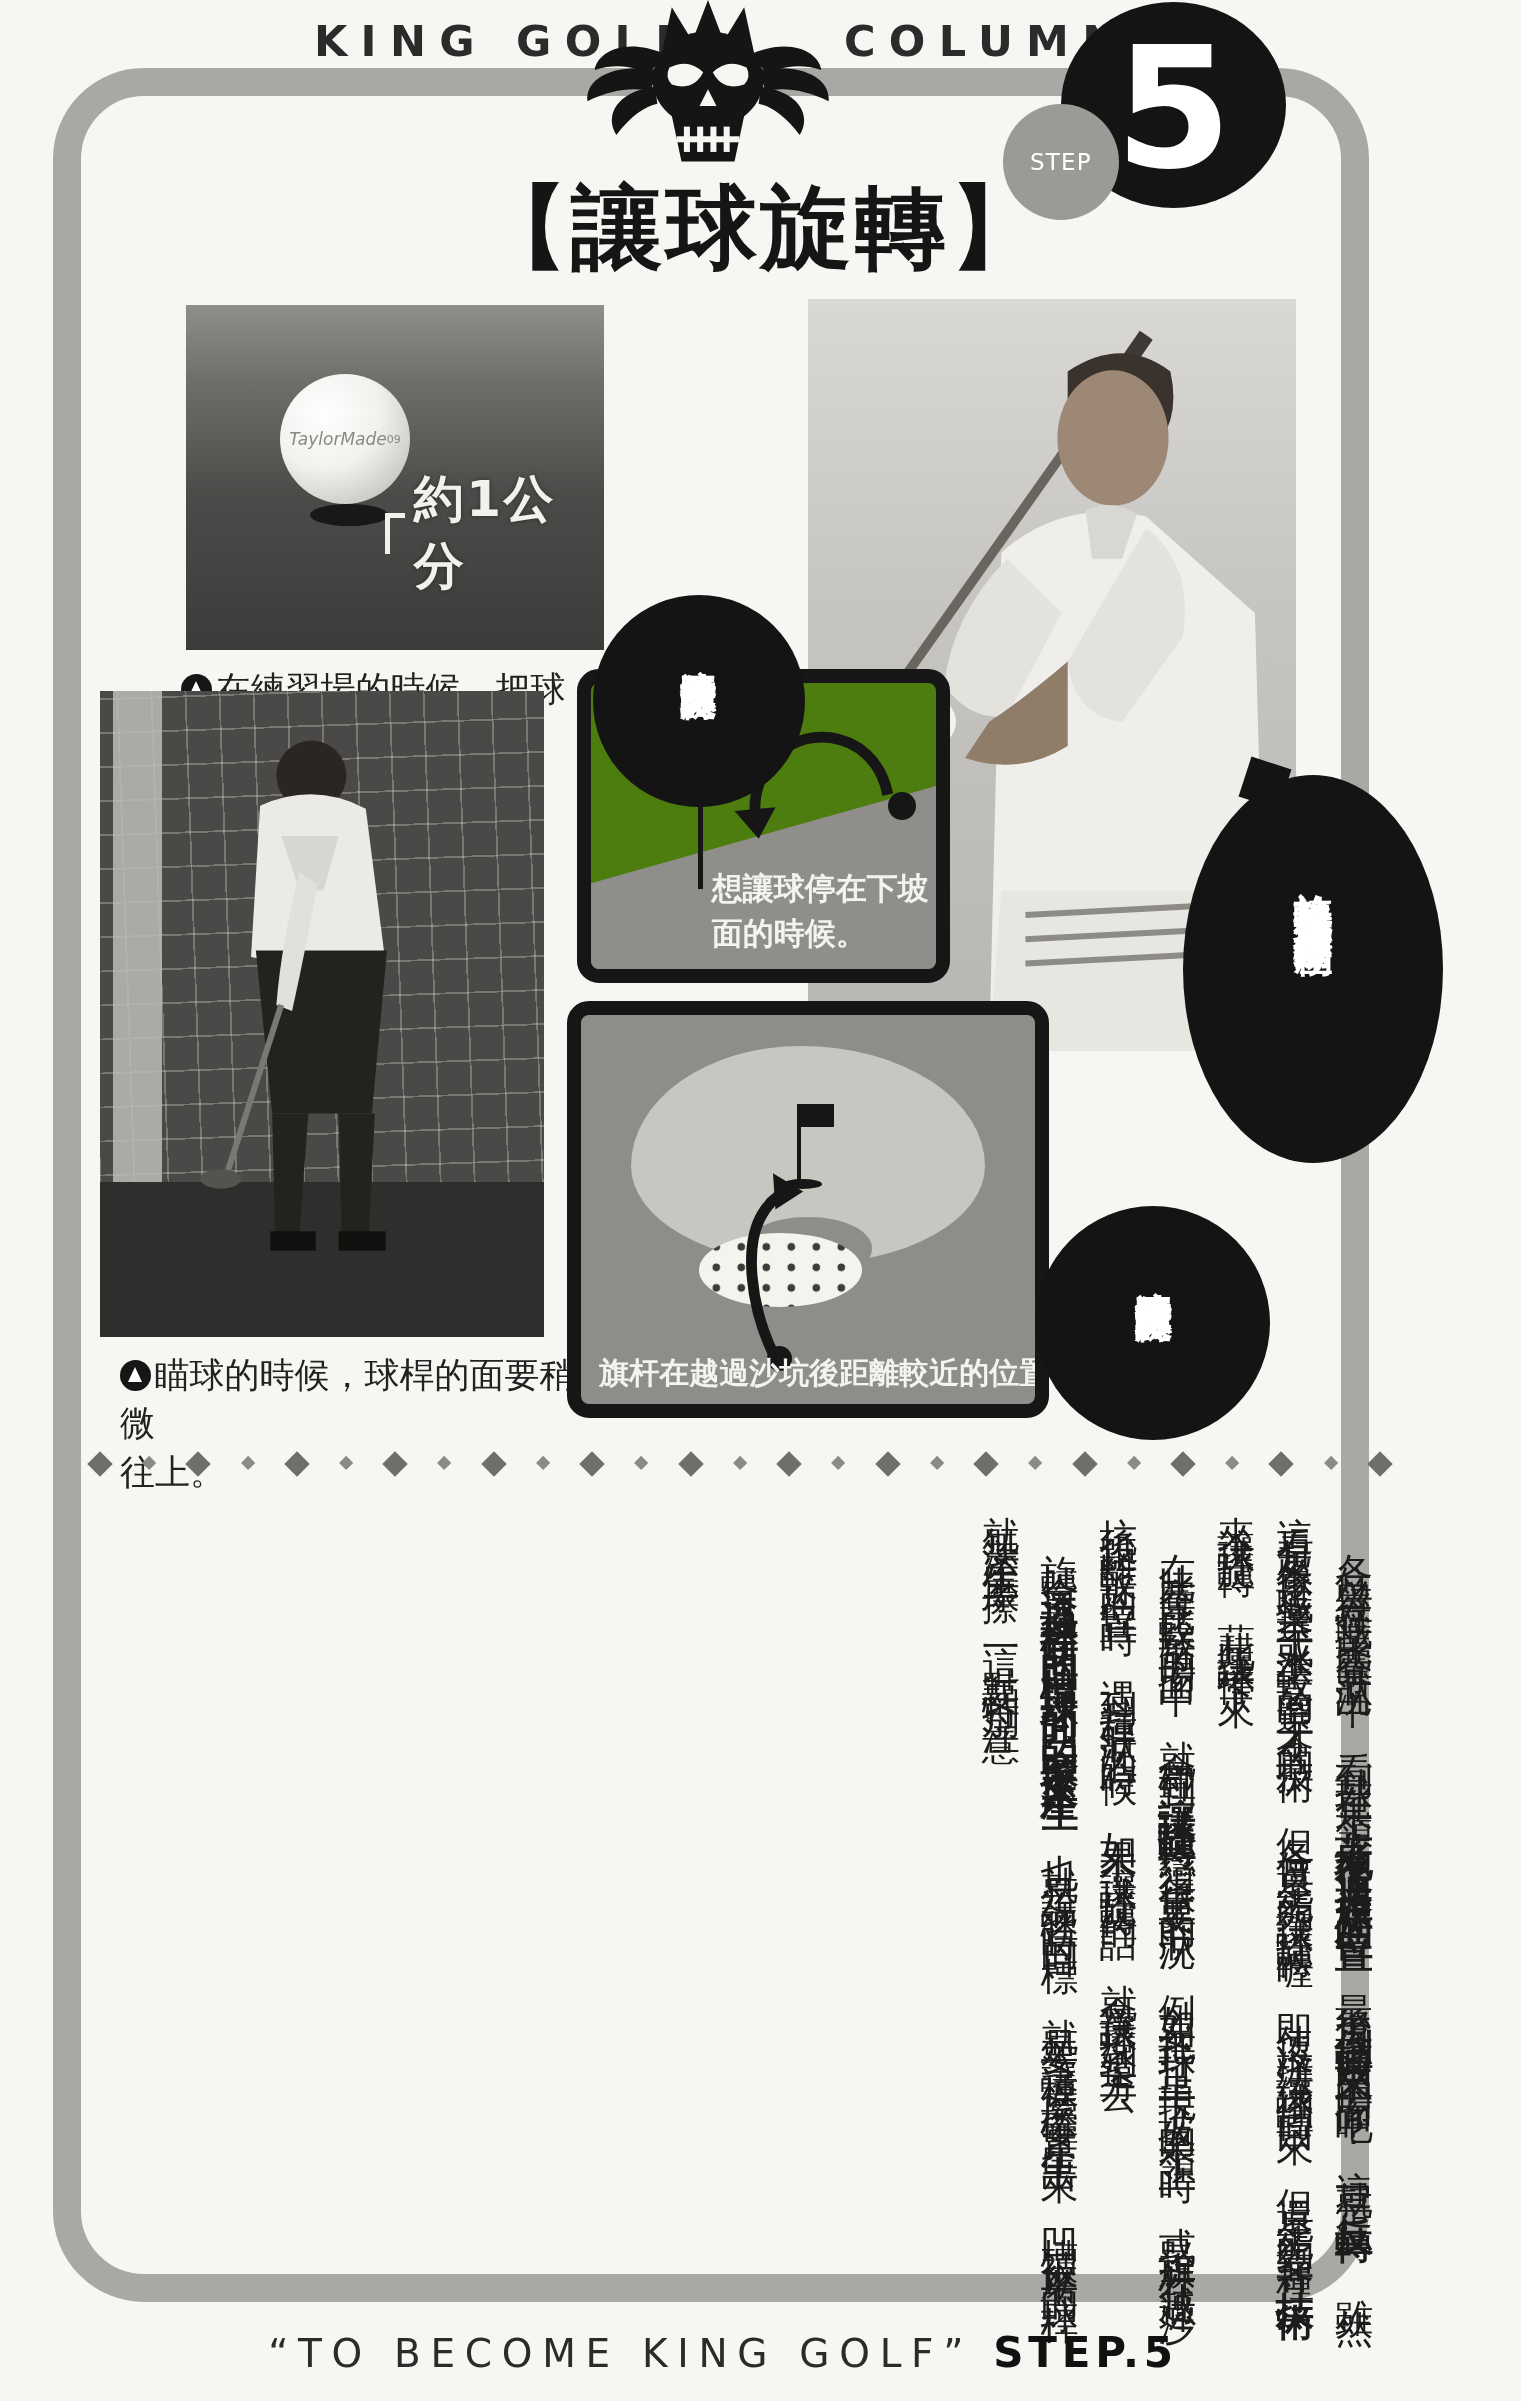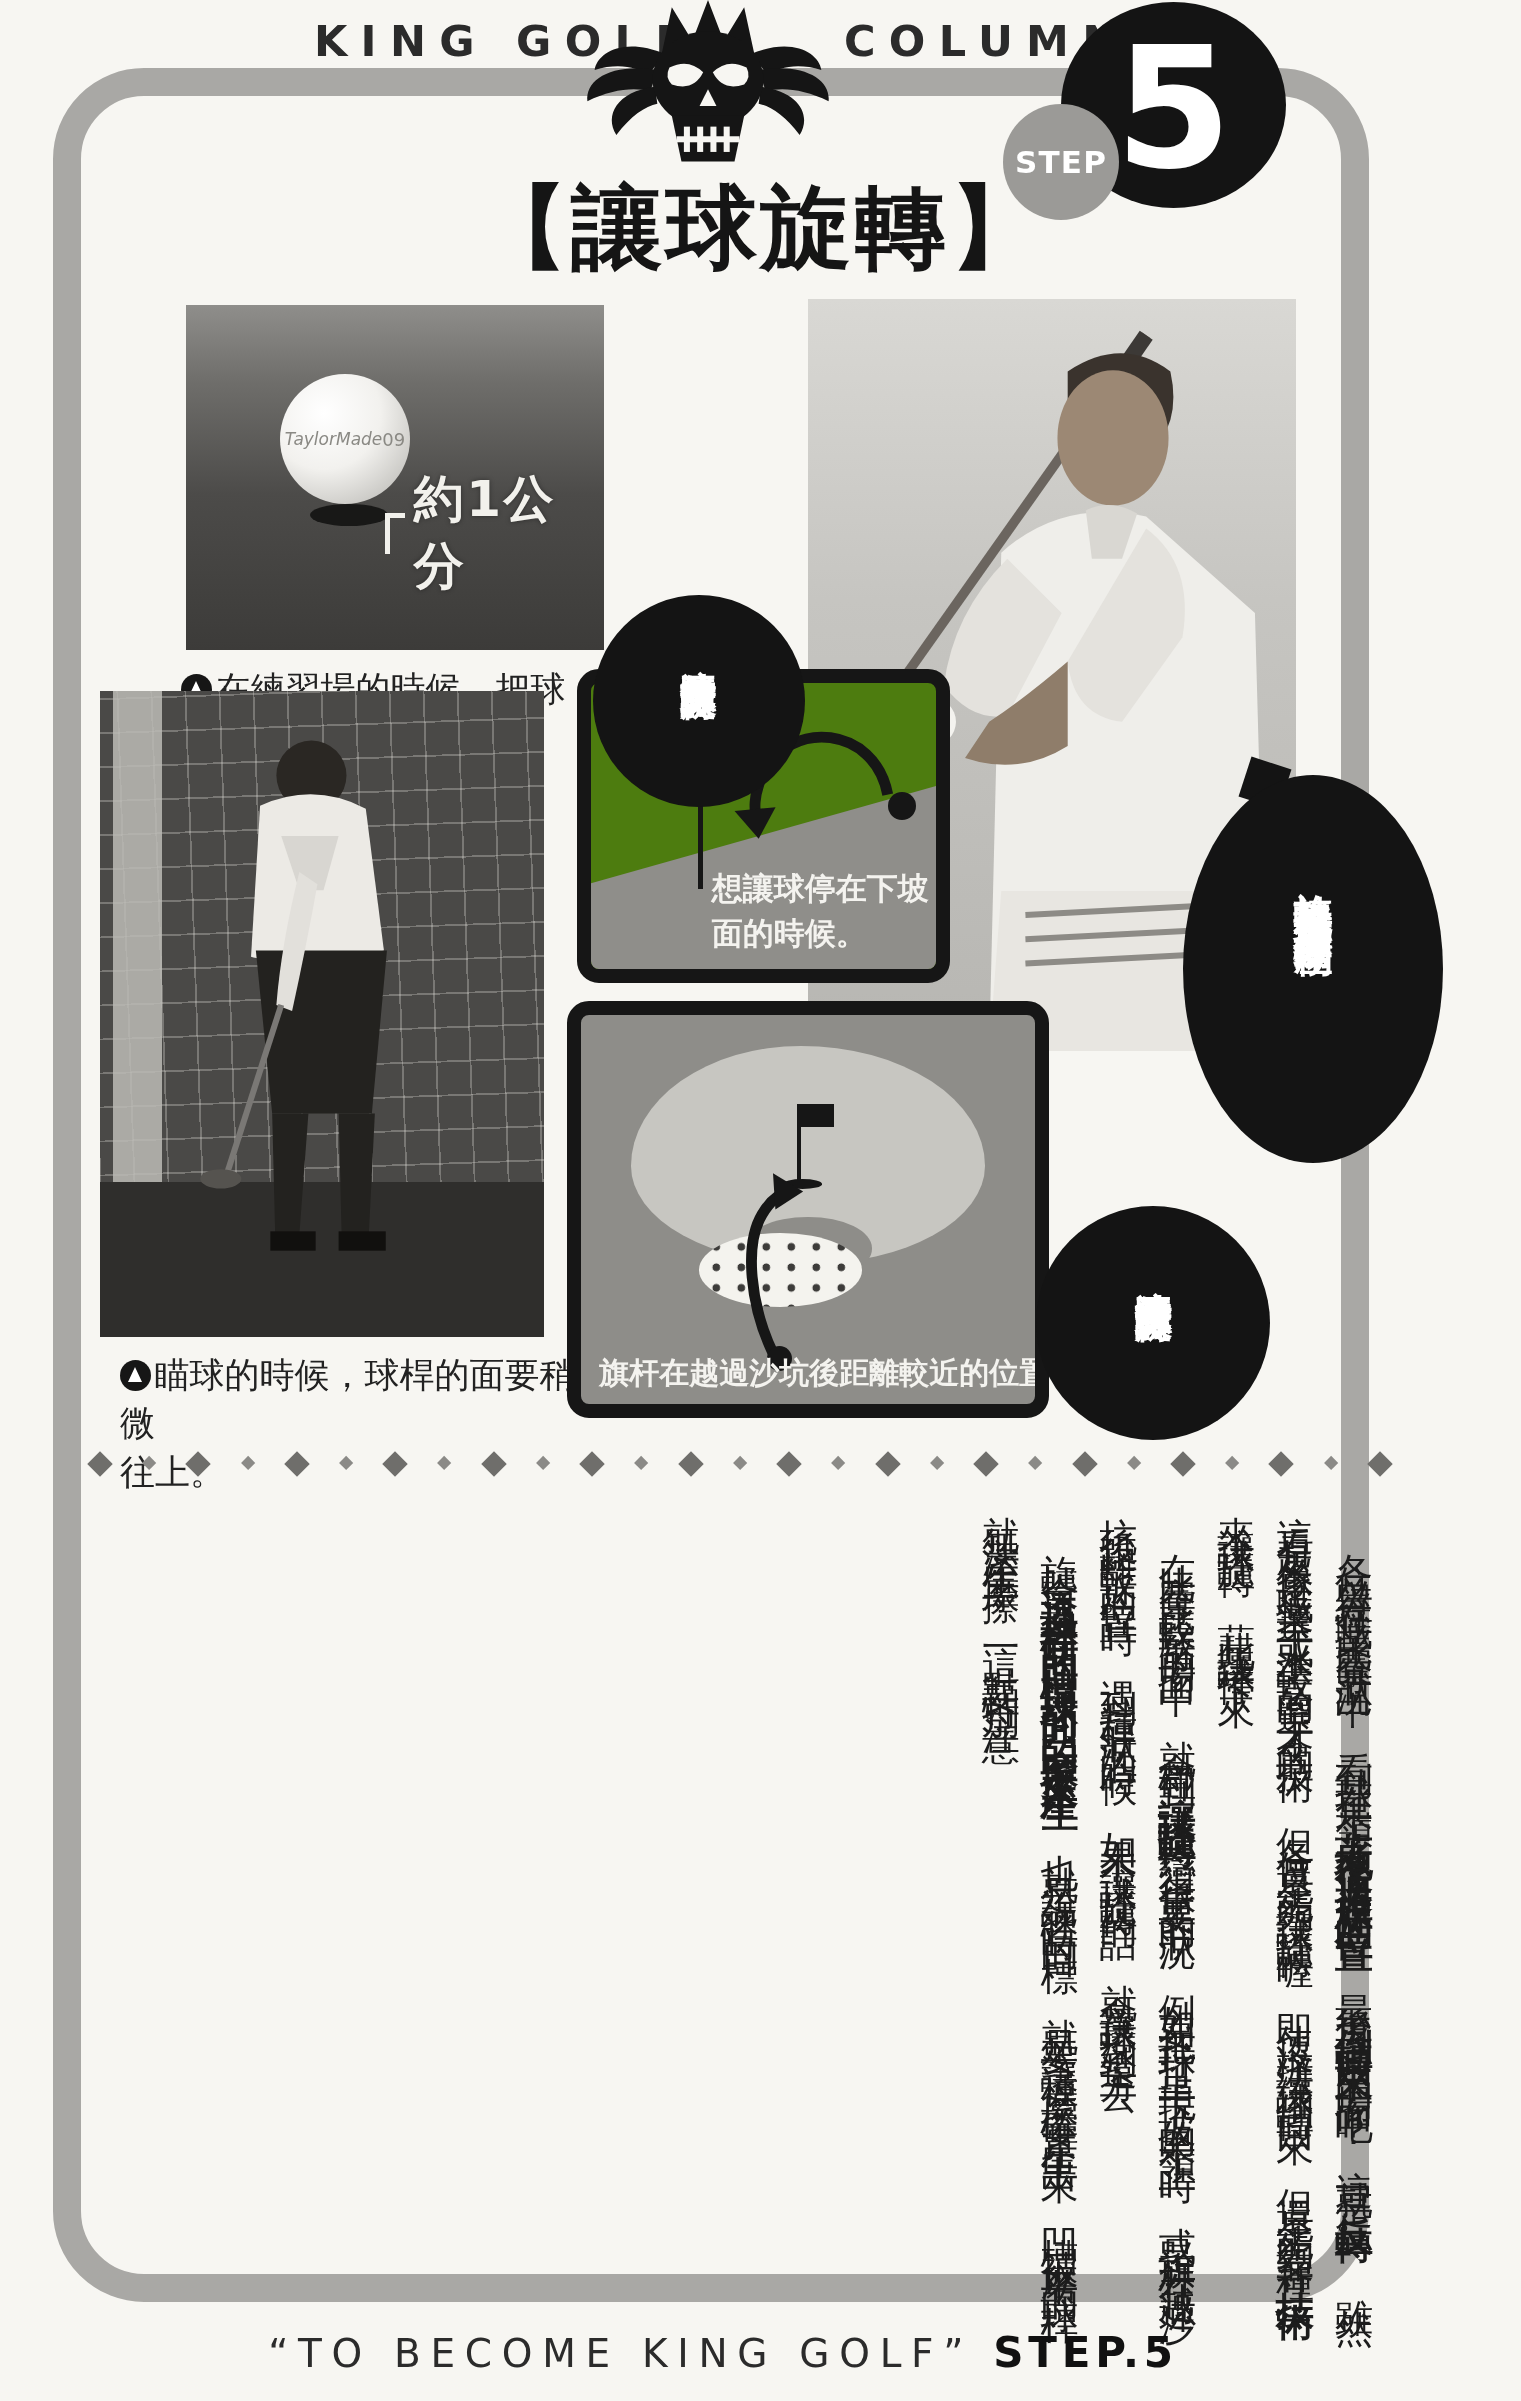--- a/index.html
+++ b/index.html
@@ -11,34 +11,34 @@
   .brand.left{left:314px;}
   .brand.right{left:844px;}
   .skull{position:absolute;left:575px;top:0;width:266px;height:164px;z-index:4;}
   .frame{position:absolute;left:53px;top:68px;width:1260px;height:2178px;
          border:28px solid #a9a8a5;border-radius:91px;z-index:0;}
   .badge-oval{position:absolute;left:1061px;top:2.4px;width:225px;height:206px;background:#141414;
               border-radius:50%;z-index:5;display:flex;align-items:center;justify-content:center;}
   .badge-oval .five{color:#fff;font-size:168px;font-weight:800;line-height:1;transform:translateY(3.6px);}
   .step-circle{position:absolute;left:1003px;top:104px;width:116px;height:116px;background:#9b9a97;
                border-radius:50%;z-index:6;display:flex;align-items:center;justify-content:center;}
-  .step-circle span{color:#fff;font-size:31px;font-weight:700;letter-spacing:1.2px;}
+  .step-circle span{color:#fff;font-size:23px;font-weight:400;letter-spacing:1.2px;}
 
   
   .title{position:absolute;top:167px;left:0;width:1521px;text-align:center;
          font-size:91px;font-weight:800;letter-spacing:3.6px;color:#151515;z-index:2;}
 
   
   .ball-photo{position:absolute;left:186px;top:305px;width:418px;height:345px;z-index:2;
               background:linear-gradient(180deg,#8f8e8b 0%,#6f6e6b 22%,#4c4b49 55%,#3c3b39 100%);overflow:hidden;}
   .golf-ball{position:absolute;left:94px;top:69px;width:130px;height:130px;border-radius:50%;
              background:radial-gradient(circle at 34% 30%,#ffffff 0%,#f2f1ee 45%,#c9c8c4 80%,#a8a7a3 100%);
              display:flex;flex-direction:row;align-items:center;justify-content:center;}
   .golf-ball .logo1{font-size:17px;color:#8a8984;font-style:italic;}
-  .golf-ball .logo2{font-size:18px;color:#8a8984;}
+  .golf-ball .logo2{font-size:11px;color:#8a8984;}
   .ball-shadow{position:absolute;left:124px;top:199px;width:78px;height:22px;border-radius:50%;background:#181817;}
   .ball-overlay{position:absolute;left:199px;top:142px;display:flex;align-items:center;z-index:3;margin-top:19px;}
   .height-bracket{width:15.7px;height:36px;border-left:5.4px solid #f2f1ec;border-top:5.4px solid #f2f1ec;margin-right:8.5px;}
   .ball-overlay .txt{color:#f2f1ec;font-size:50px;font-weight:600;letter-spacing:2.4px;
                      text-shadow:0 0 4.8px rgba(0,0,0,.4);}
   .caption{position:absolute;font-size:35px;line-height:1.38;color:#222;white-space:pre-line;z-index:2;}
   .cap-ball{left:181px;top:665px;width:447px;}
   .cap-left{left:100px;top:1351px;width:471px;margin-left:20px;}
   .cap-icon{display:inline-block;width:31px;height:31px;border-radius:50%;background:#161616;
             vertical-align:-3.6px;margin-right:3.6px;position:relative;}

